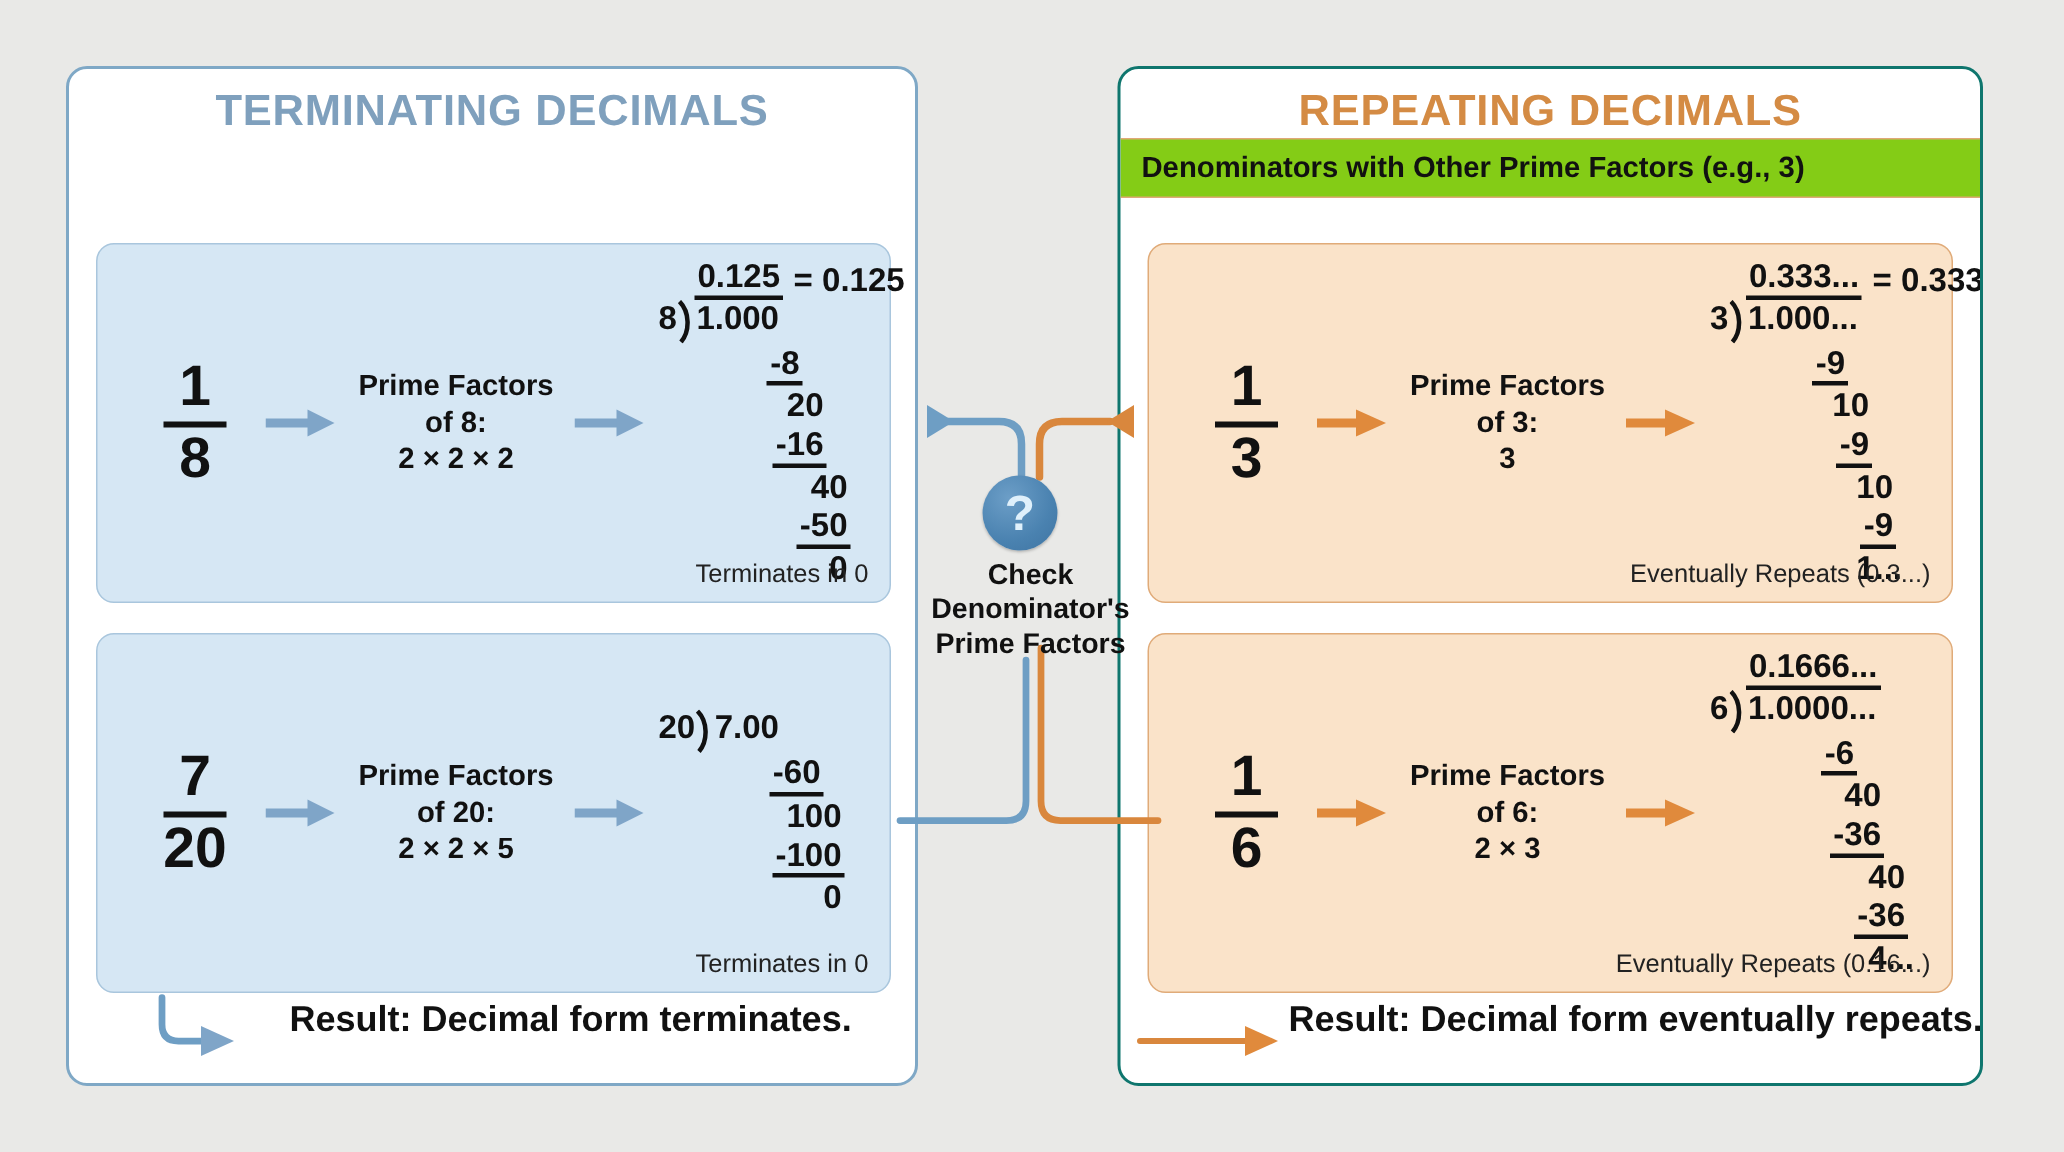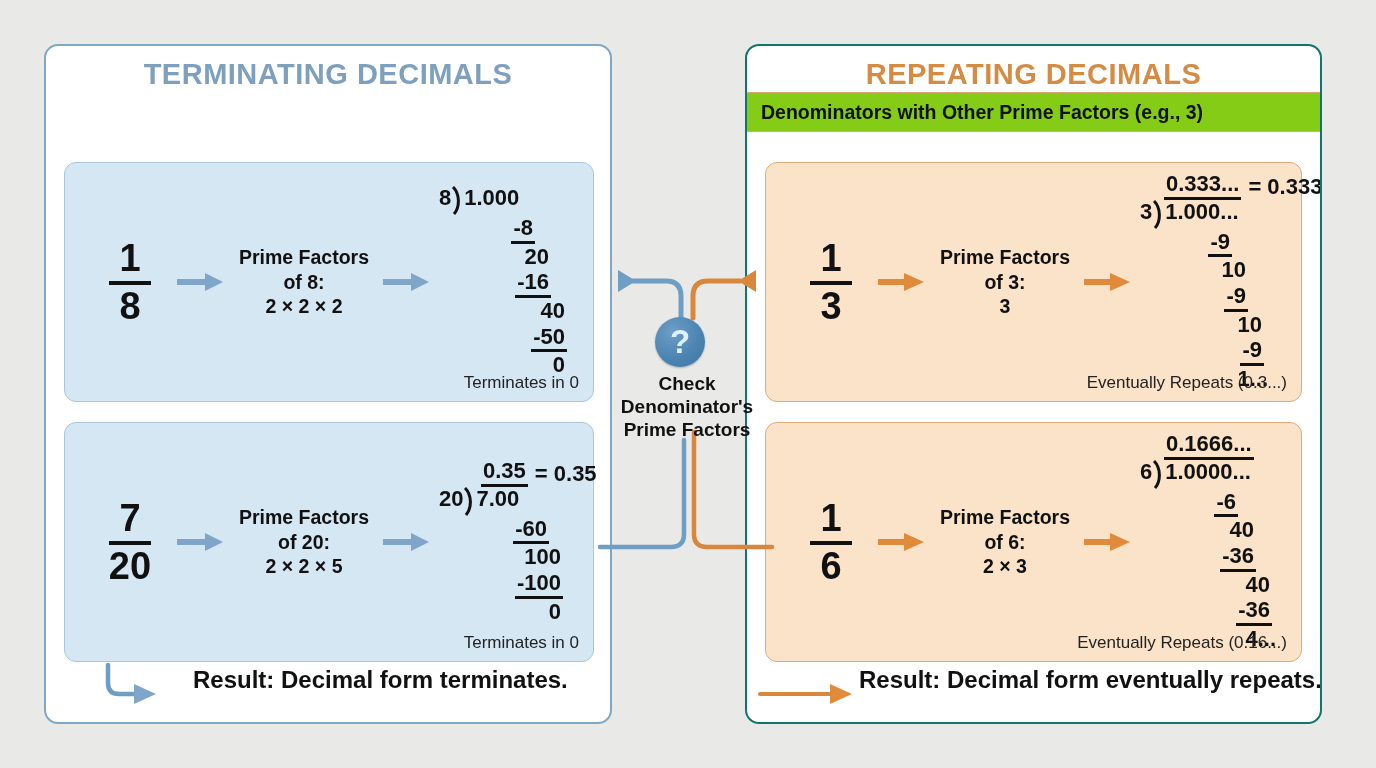--- a/index.html
+++ b/index.html
@@ -263,20 +263,25 @@
           <div class="pf-factors">2 × 2 × 2</div>
         </div>
         <div class="arrow-s">
           <svg width="48" height="22" viewBox="0 0 48 22">
               <path d="M0 11 L30 11" stroke="#7fa5c8" stroke-width="6"></path>
               <path d="M28 2 L46 11 L28 20 Z" fill="#7fa5c8"></path>
             </svg>
         </div>
         <div class="division">
           <div class="div-wrap">
+            <div class="quotient-row">
+              <span class="quot-spacer" style="width:24px"></span>
+              <span class="quot">0.125</span>
+              <span class="equals">= 0.125</span>
+            </div>
             <div class="dividend-row">
               <span class="divisor">8</span>
               <span class="bracket">
                 <svg width="11" height="29" viewBox="0 0 11 29">
                     <path d="M1 1 C8 8, 8 21, 2 28" stroke="#111" stroke-width="3" fill="none"></path>
                   </svg>
               </span>
               <span class="dividend">1.000</span>
             </div>
             <div class="steps">
@@ -312,25 +317,20 @@
           <div class="pf-factors">2 × 2 × 5</div>
         </div>
         <div class="arrow-s">
           <svg width="48" height="22" viewBox="0 0 48 22">
               <path d="M0 11 L30 11" stroke="#7fa5c8" stroke-width="6"></path>
               <path d="M28 2 L46 11 L28 20 Z" fill="#7fa5c8"></path>
             </svg>
         </div>
         <div class="division">
           <div class="div-wrap">
-            <div class="quotient-row">
-              <span class="quot-spacer" style="width:42px"></span>
-              <span class="quot">0.35</span>
-              <span class="equals">= 0.35</span>
-            </div>
             <div class="dividend-row">
               <span class="divisor">20</span>
               <span class="bracket">
                 <svg width="11" height="29" viewBox="0 0 11 29">
                     <path d="M1 1 C8 8, 8 21, 2 28" stroke="#111" stroke-width="3" fill="none"></path>
                   </svg>
               </span>
               <span class="dividend">7.00</span>
             </div>
             <div class="steps">

